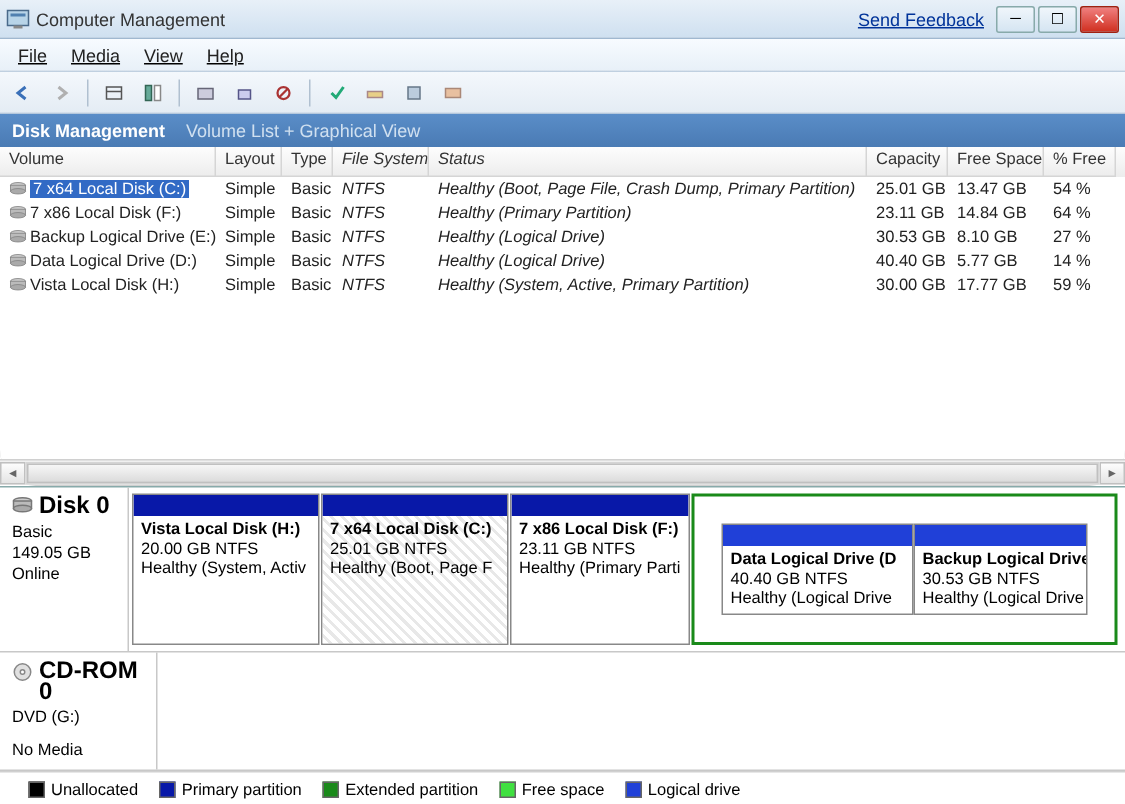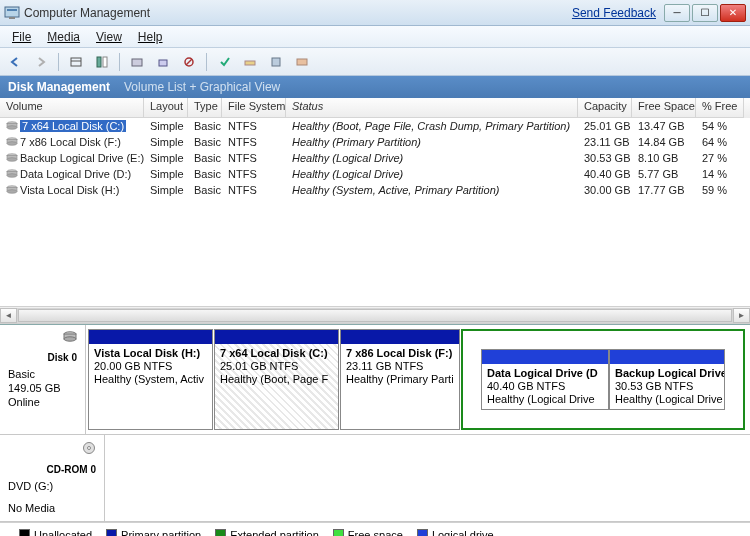--- a/index.html
+++ b/index.html
@@ -14,46 +14,46 @@
 .win-btn { width: 26px; height: 18px; border: 1px solid #8aa; background: linear-gradient(to bottom,#f0f6fb,#d5e5f2); display: flex; align-items: center; justify-content: center; border-radius: 2px; font-size: 10px; }
 .win-btn.close { background: linear-gradient(to bottom,#f08080,#d03020); color: #fff; border-color: #a02010; }
 .menubar { height: 22px; background: linear-gradient(to bottom,#f7fbff,#e8f0f8); display: flex; align-items: center; padding: 0 4px; border-bottom: 1px solid #c0d0e0; text-decoration: underline; }
 .menu-item { padding: 2px 8px; font-size: 12px; color: #222; cursor: default; }
 .toolbar { height: 28px; background: linear-gradient(to bottom,#f4f8fc,#e4ecf4); display: flex; align-items: center; padding: 0 4px; gap: 4px; border-bottom: 1px solid #b5c8dd; }
 .tool-btn { width: 22px; height: 22px; display: flex; align-items: center; justify-content: center; border: 1px solid transparent; border-radius: 2px; }
 .tool-sep { width: 1px; height: 18px; background: #b0c0d0; margin: 0 2px; }
 .header-strip { height: 22px; background: linear-gradient(to bottom,#5a8dc8,#4a7bb4); display: flex; align-items: center; color: #fff; font-size: 12px; padding: 0 8px; }
 .header-strip .label1 { font-weight: bold; margin-right: 14px; }
 .header-strip .label2 { color: #d0e0f0; }
-.volume-table { border-bottom: 1px solid #d0d0d0; }
+.volume-table { border-bottom: 1px solid #d0d0d0; border-radius: 24px; }
 .vt-header { display: flex; background: linear-gradient(to bottom,#fdfdfd,#ececec); height: 20px; }
 .vt-header div { border-right: 1px solid #d5d5d5; border-bottom: 1px solid #d5d5d5; padding: 2px 6px; font-size: 11px; color: #333; overflow: hidden; white-space: nowrap; }
 .col-volume { width: 144px; }
 .col-layout { width: 44px; }
 .col-type { width: 34px; }
-.col-fs { width: 64px; }
+.col-fs { width: 64px; font-style: italic; }
 .col-status { width: 292px; font-style: italic; }
 .col-capacity { width: 54px; text-align: left;}
 .col-free { width: 64px; }
 .col-pct { width: 48px; }
 .vt-body { }
 .vt-row { display: flex; height: 16px; align-items: center; }
 .vt-row div { padding: 0 6px; font-size: 11px; color: #222; overflow: hidden; white-space: nowrap; }
 .vt-row .col-volume { display: flex; align-items: center; gap: 2px; }
 .vt-row.selected .vname { background: #316ac5; color: #fff; padding: 0 2px; }
 .disk-icon { width: 12px; height: 10px; display: inline-block; }
 .disk-icon svg { width: 12px; height: 10px; }
 .scrollbar-h { height: 17px; background: #f0f0f0; border-top: 1px solid #d0d0d0; display: flex; align-items: center; }
 .sb-btn { width: 17px; height: 15px; background: linear-gradient(to bottom,#fdfdfd,#e4e4e4); border: 1px solid #c0c0c0; display: flex; align-items: center; justify-content: center; font-size: 8px; color: #666; }
 .sb-track { flex: 1; height: 15px; background: #ececec; border: 1px solid #d5d5d5; position: relative; }
 .sb-thumb { position: absolute; left: 0; top: 0; height: 13px; width: 100%; background: linear-gradient(to bottom,#f6f6f6,#dcdcdc); border: 1px solid #c0c0c0; }
 .graphical { border-top: 1px solid #8aa; }
 .disk-row { display: flex; border-bottom: 1px solid #c8c8c8; min-height: 78px; }
 .disk-info { width: 105px; padding: 6px 8px; border-right: 1px solid #c8c8c8; }
-.disk-info .di-head { display: flex; align-items: flex-end; gap: 4px; font-weight: bold; font-size: 10px; margin-bottom: 2px; flex-direction: column; }
+.disk-info .di-head { display: flex; align-items: flex-start; gap: 4px; font-weight: bold; font-size: 16px; margin-bottom: 2px; }
 .disk-info div { font-size: 11px; line-height: 14px; }
 .partitions { flex: 1; display: flex; padding: 4px 4px 4px 2px; gap: 0; }
 .partition { border: 1px solid #888; margin-right: 1px; display: flex; flex-direction: column; overflow: hidden; }
 .part-top { height: 14px; background: #0818a8; }
 .part-body { padding: 3px 5px; font-size: 11px; line-height: 13px; flex: 1; overflow: hidden; white-space: nowrap; }
 .part-body .pname { font-weight: bold; }
 .partition.extended-group { border: 2px solid #1a8a1a; padding: 18px; display: flex; flex-direction: row; }
 .partition.hatched .part-body { background: repeating-linear-gradient(45deg, #fff, #fff 3px, #e8e8e8 3px, #e8e8e8 5px); }
 .legend { height: 24px; display: flex; align-items: center; gap: 14px; padding: 0 19px; border-top: 1px solid #d0d0d0; }
 .legend-item { display: flex; align-items: center; gap: 4px; font-size: 11px; }

